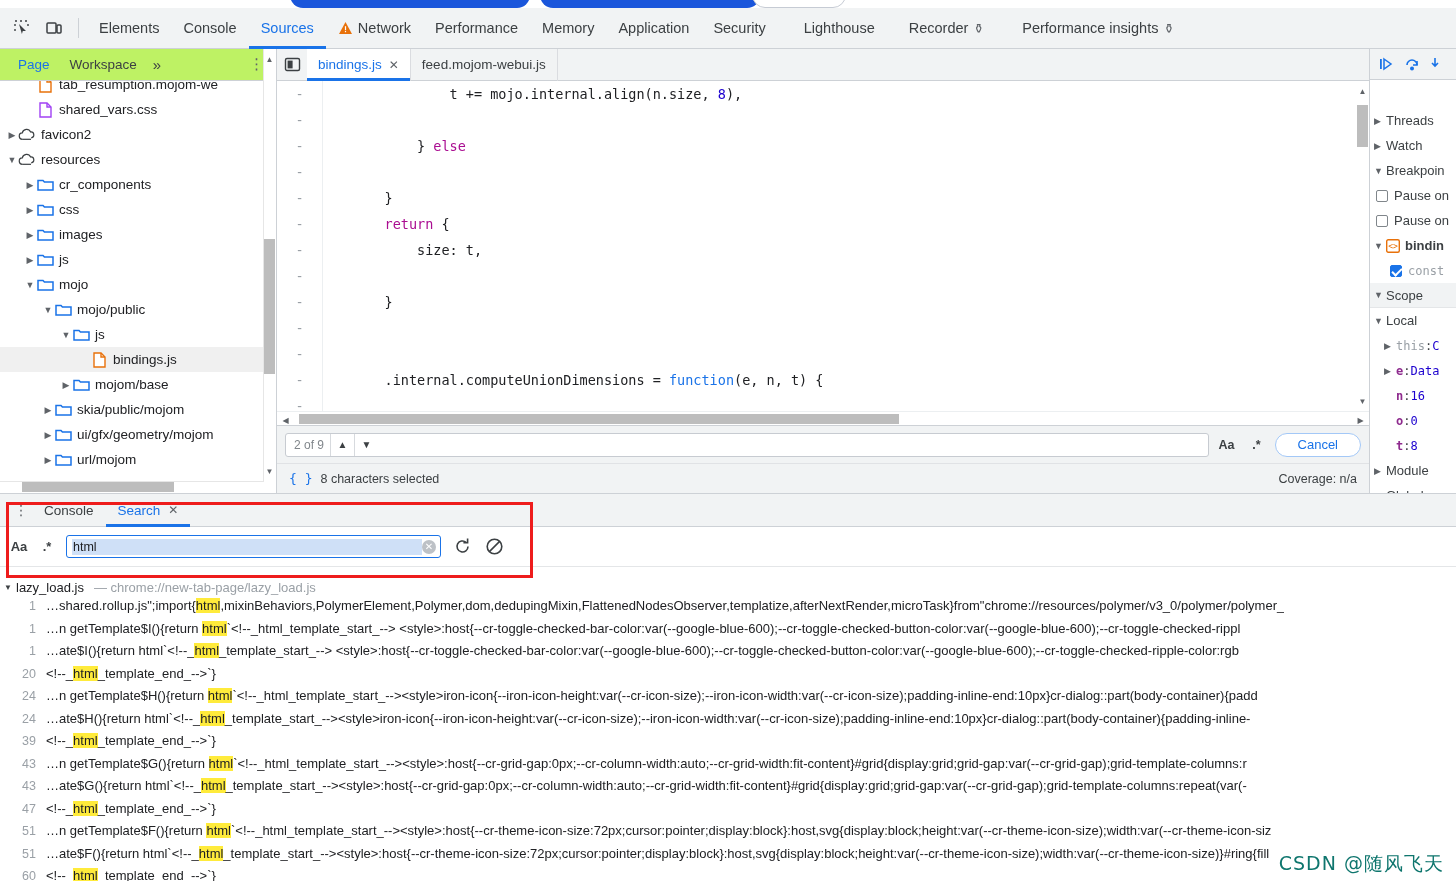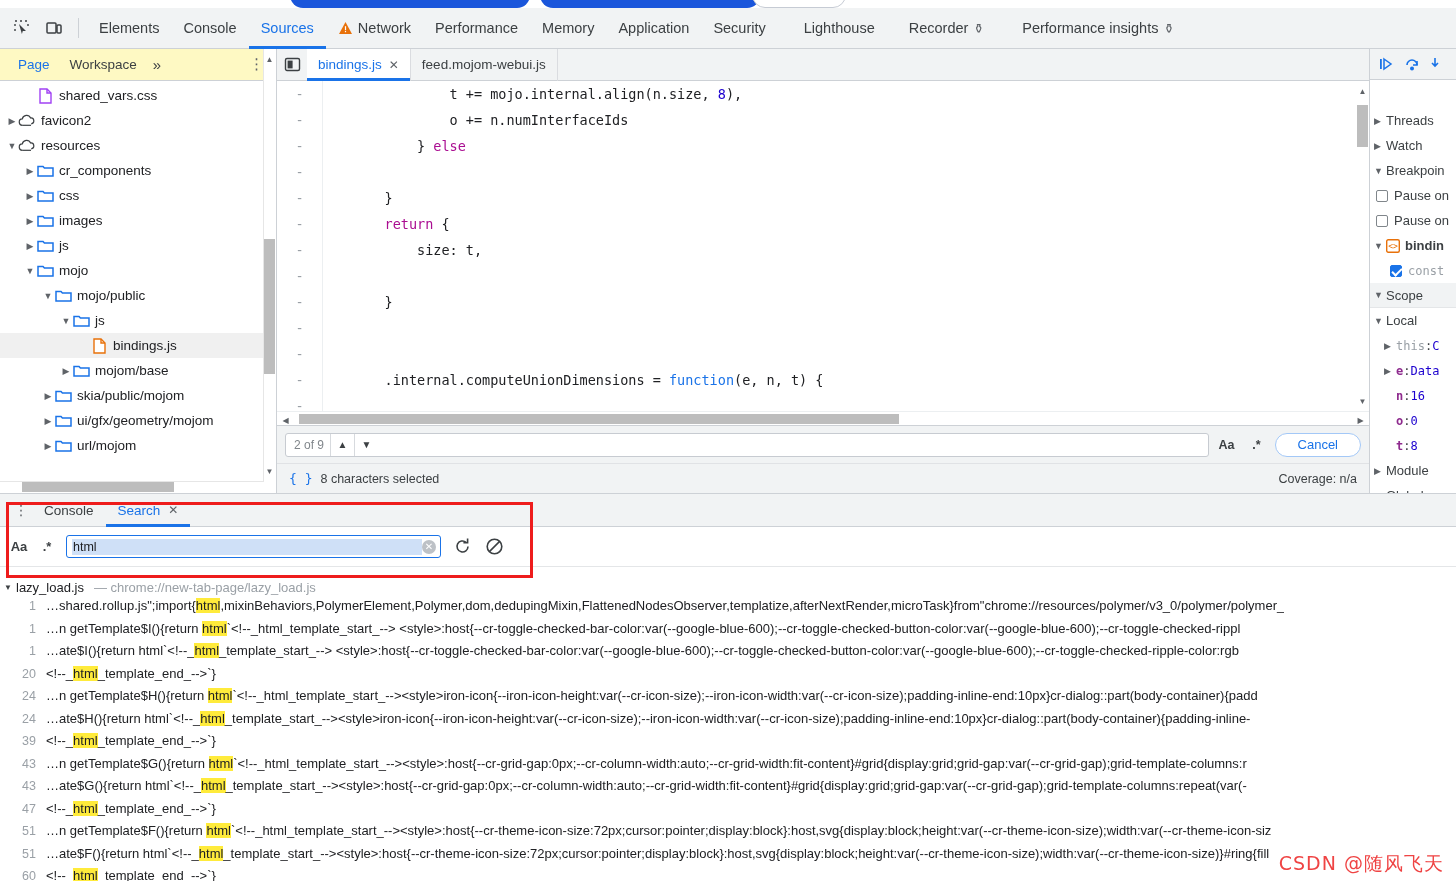--- a/index.html
+++ b/index.html
@@ -36,21 +36,21 @@
   .mtab.active { color:#1a73e8; box-shadow: inset 0 -3px 0 #1a73e8; }
   .exp-flask { font-size:13px; color:#5f6368; }
 
   
   #navigator {
     position:absolute; left:0; top:49px; width:277px; height:444px;
     background:#fff; border-right:1px solid #cdd1d6;
     display:flex; flex-direction:column;
   }
   #nav-tabs {
-    height:32px; background:#fef9c3; border-bottom:1px solid #cdd1d6;
+    height:32px; background:#bef264; border-bottom:1px solid #cdd1d6;
     display:flex; align-items:center; padding-left:8px; position:relative;
   }
   .ntab { font-size:13.5px; color:#3c4043; padding:0 10px; height:32px; display:flex; align-items:center; }
   .ntab.active { color:#1a73e8; }
   .nmore { color:#3c4043; font-size:15px; padding:0 6px; }
   .ndots { position:absolute; right:12px; top:7px; font-size:15px; color:#5f6368; letter-spacing:0; line-height:1; }
 
   #tree { flex:1; overflow:hidden; position:relative; font-size:13.5px; padding-top:2px; }
   .trow { height:25px; display:flex; align-items:center; white-space:nowrap; padding-right:4px; }
   .trow.sel { background:#f0f0f0; }
@@ -173,21 +173,21 @@
   .res-file { height:22px; display:flex; align-items:center; white-space:nowrap; padding-left:4px;}
   .res-file .fcaret { width:12px; color:#3c4043; font-size:8px;}
   .res-file .fname { color:#202124; }
   .res-file .furl { color:#9aa0a6; margin-left:10px; }
   .res-row { height:22.5px; display:flex; align-items:baseline; white-space:nowrap; overflow:hidden; }
   .res-num { width:46px; flex:0 0 46px; text-align:right; padding-right:10px; color:#9aa0a6; font-size:12.5px;}
   .res-txt { color:#202124; overflow:hidden; text-overflow:clip; }
   .mk { background:#ffeb3b; }
 
   #watermark {
-    position:absolute; right:12px; bottom:4px; font-size:19px; color:#ef4444;
+    position:absolute; right:12px; bottom:4px; font-size:19px; color:#0f766e;
     letter-spacing:1px; z-index:15; pointer-events:none; font-family:"DejaVu Sans", sans-serif;
   }
 </style>
 </head>
 <body>
 
 <div id="page-strip">
   <div class="pill blue" style="left:290px;width:240px;"></div>
   <div class="pill blue" style="left:540px;width:220px;"></div>
   <div class="pill outline" style="left:752px;width:94px;"></div>
@@ -257,20 +257,30 @@
     <div class="ntab active">
         <span>Page</span>
       </div>
     <div class="ntab">
         <span>Workspace</span>
       </div>
     <div class="nmore">»</div>
     <div class="ndots">⋮</div>
   </div>
   <div id="tree">
+      <div class="trow" style="padding-left: 24px; margin-top: -11px; height: 25px;">
+        <span class="tw"></span>
+        <span class="ticon">
+          <svg width="13" height="16" viewBox="0 0 13 16">
+            <path d="M1 1h7l4 4v10H1z" fill="#fff" stroke="#e8710a" stroke-width="1.4"></path>
+            <path d="M8 1v4h4" fill="none" stroke="#e8710a" stroke-width="1.4"></path>
+          </svg>
+        </span>
+        <span class="tlabel">tab_resumption.mojom-we</span>
+      </div>
       <div class="trow" style="padding-left: 24px;">
         <span class="tw"></span>
         <span class="ticon">
           <svg width="13" height="16" viewBox="0 0 13 16">
             <path d="M1 1h7l4 4v10H1z" fill="#fff" stroke="#a142f4" stroke-width="1.4"></path>
             <path d="M8 1v4h4" fill="none" stroke="#a142f4" stroke-width="1.4"></path>
           </svg>
         </span>
         <span class="tlabel">shared_vars.css</span>
       </div>
@@ -437,21 +447,21 @@
       <span>bindings.js</span>
       <span class="x">✕</span>
     </div>
     <div class="etab">
       <span>feed.mojom-webui.js</span>
     </div>
   </div>
 
   <div id="code">
       <div class="cline"><span class="gut">-</span><span class="gut2"></span><span class="ctext"><span class="">            t += mojo.internal.align(n.size, </span><span class="num">8</span><span class="">),</span></span></div>
-      <div class="cline"><span class="gut">-</span><span class="gut2"></span><span class="ctext"><span class="">            o += n.numInterfaceIds</span></span></div>
+      <div class="cline"><span class="gut">-</span><span class="gut2"></span></div>
       <div class="cline"><span class="gut">-</span><span class="gut2"></span><span class="ctext"><span class="">        } </span><span class="kw">else</span></span></div>
       <div class="cline"><span class="gut">-</span><span class="gut2"></span></div>
       <div class="cline"><span class="gut">-</span><span class="gut2"></span><span class="ctext"><span class="">    }</span></span></div>
       <div class="cline"><span class="gut">-</span><span class="gut2"></span><span class="ctext"><span class="">    </span><span class="kw">return</span><span class=""> {</span></span></div>
       <div class="cline"><span class="gut">-</span><span class="gut2"></span><span class="ctext"><span class="">        size: t,</span></span></div>
       <div class="cline"><span class="gut">-</span><span class="gut2"></span></div>
       <div class="cline"><span class="gut">-</span><span class="gut2"></span><span class="ctext"><span class="">    }</span></span></div>
       <div class="cline"><span class="gut">-</span><span class="gut2"></span><span class="ctext"></span></div>
       <div class="cline"><span class="gut">-</span><span class="gut2"></span><span class="ctext"></span></div>
       <div class="cline"><span class="gut">-</span><span class="gut2"></span><span class="ctext"><span class="">    .internal.computeUnionDimensions = </span><span class="fn">function</span><span class="">(e, n, t) {</span></span></div>

